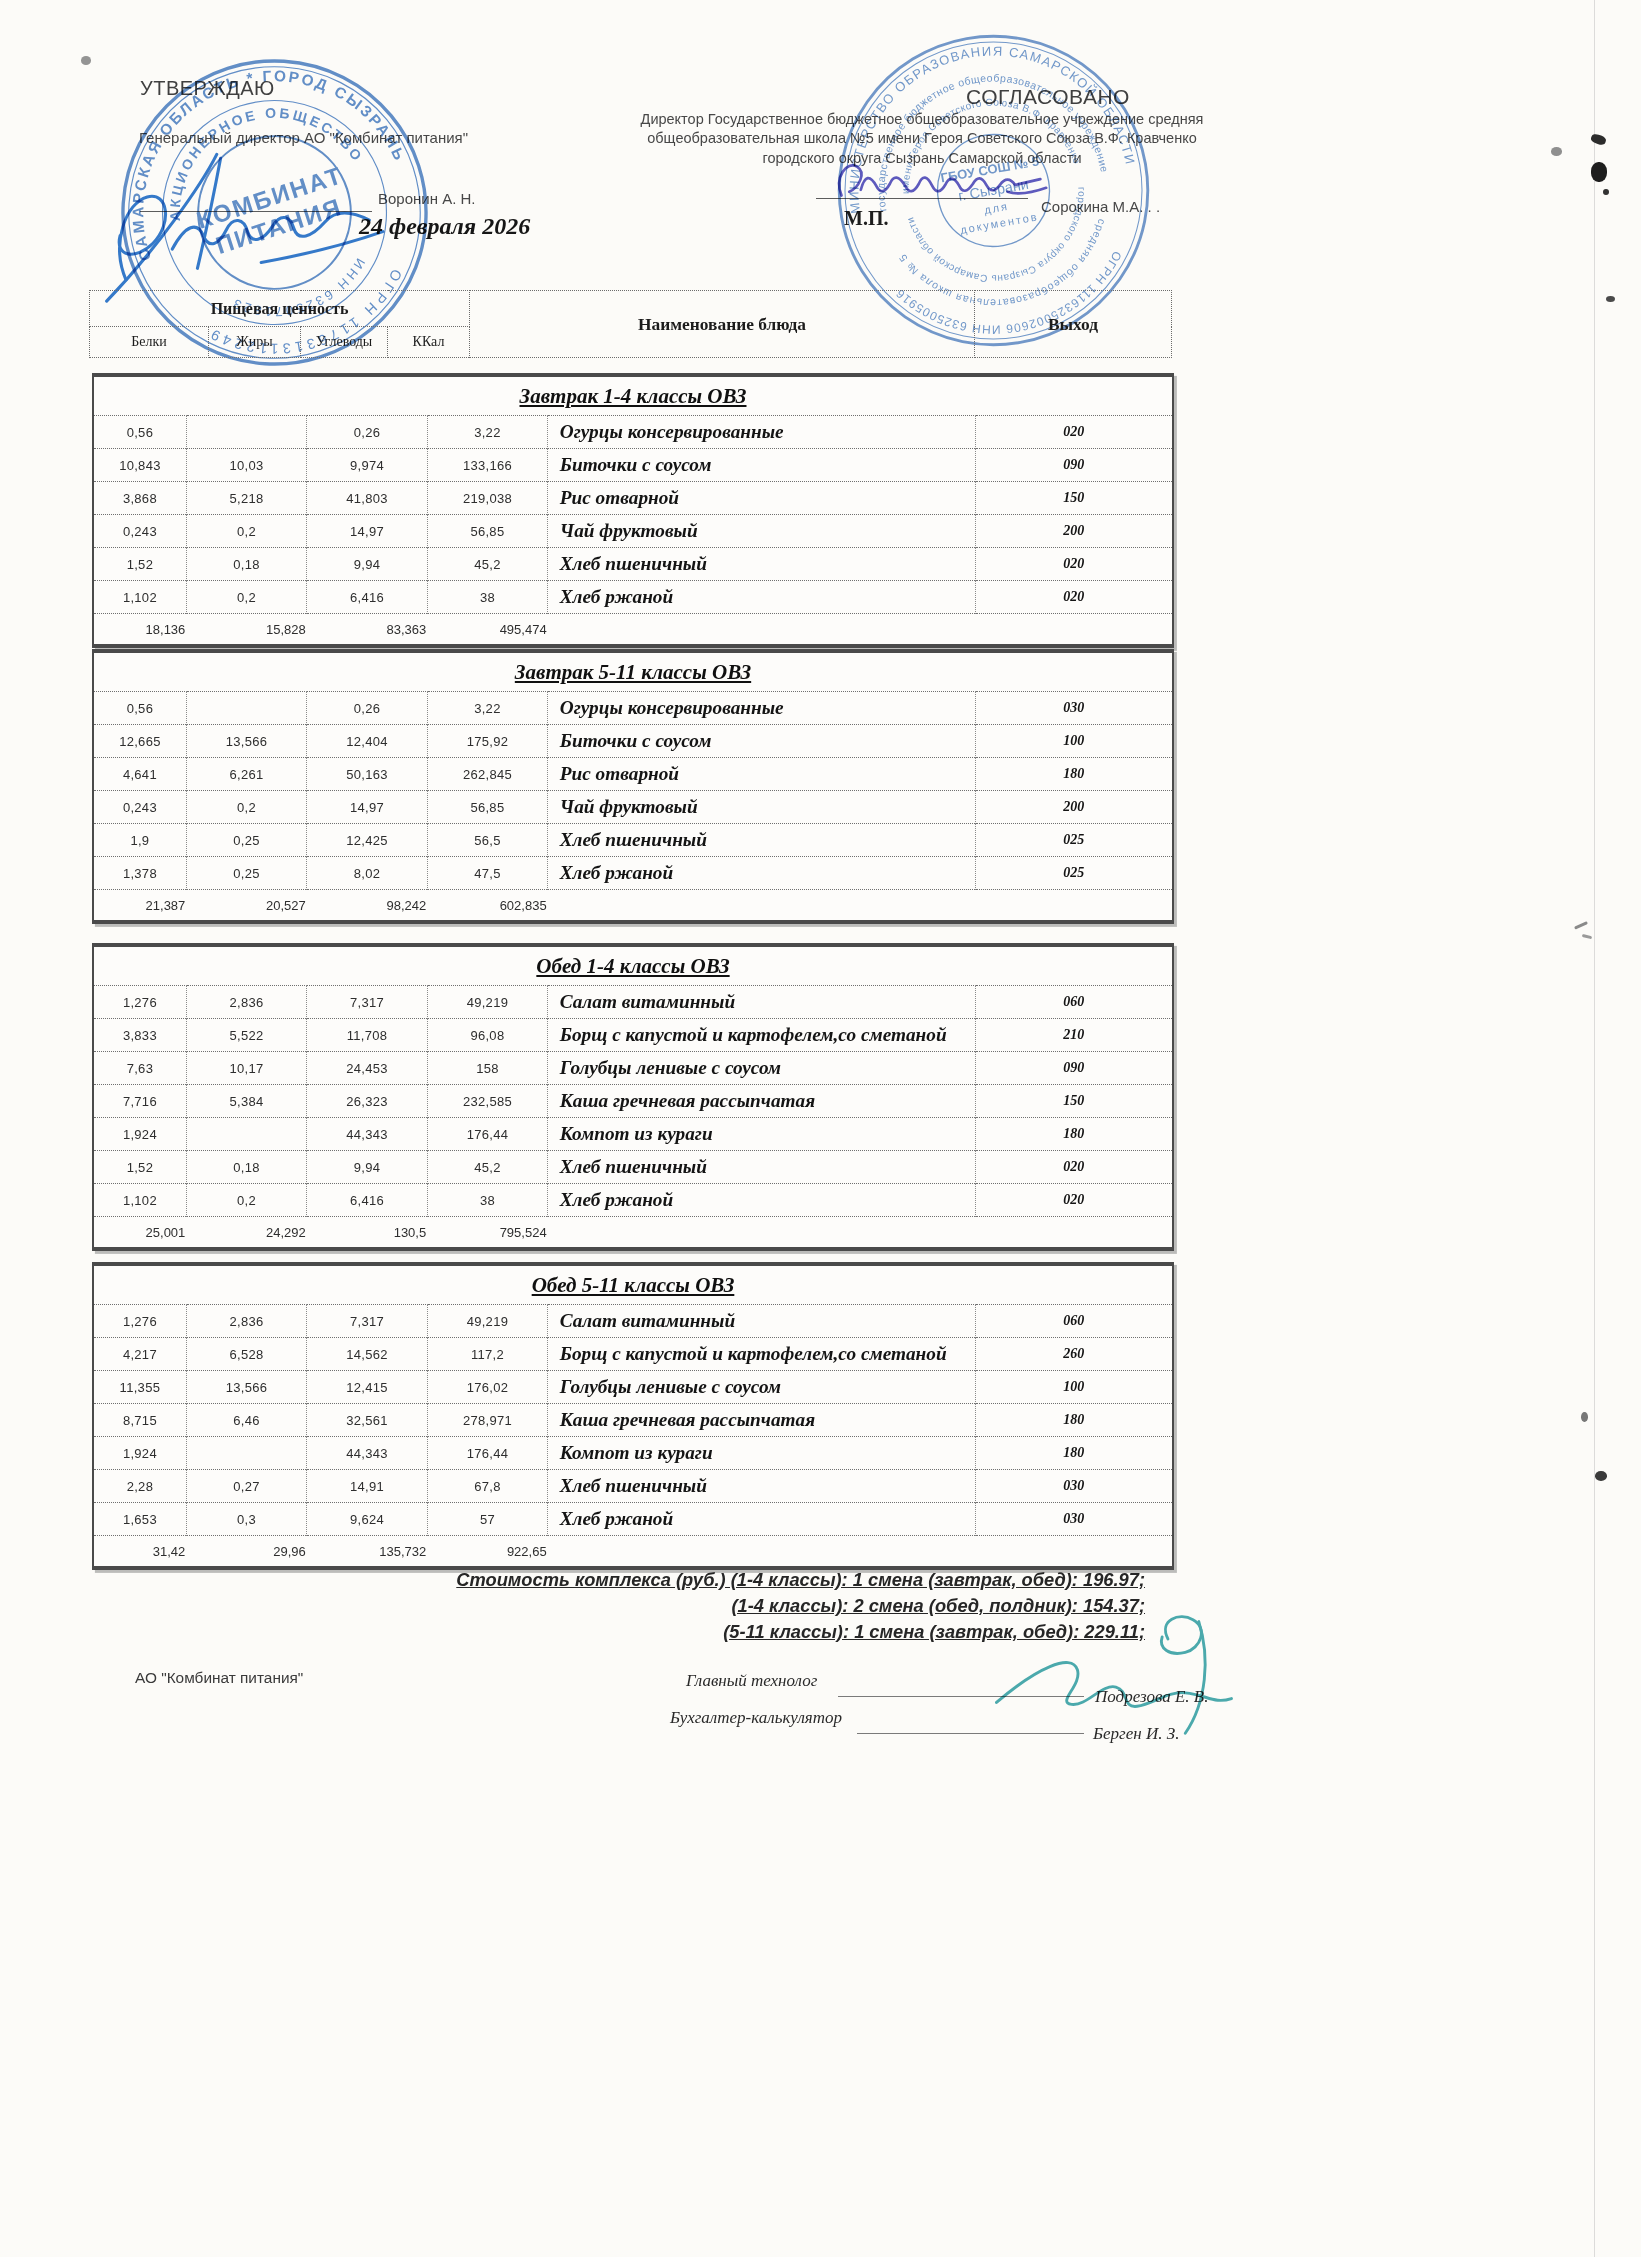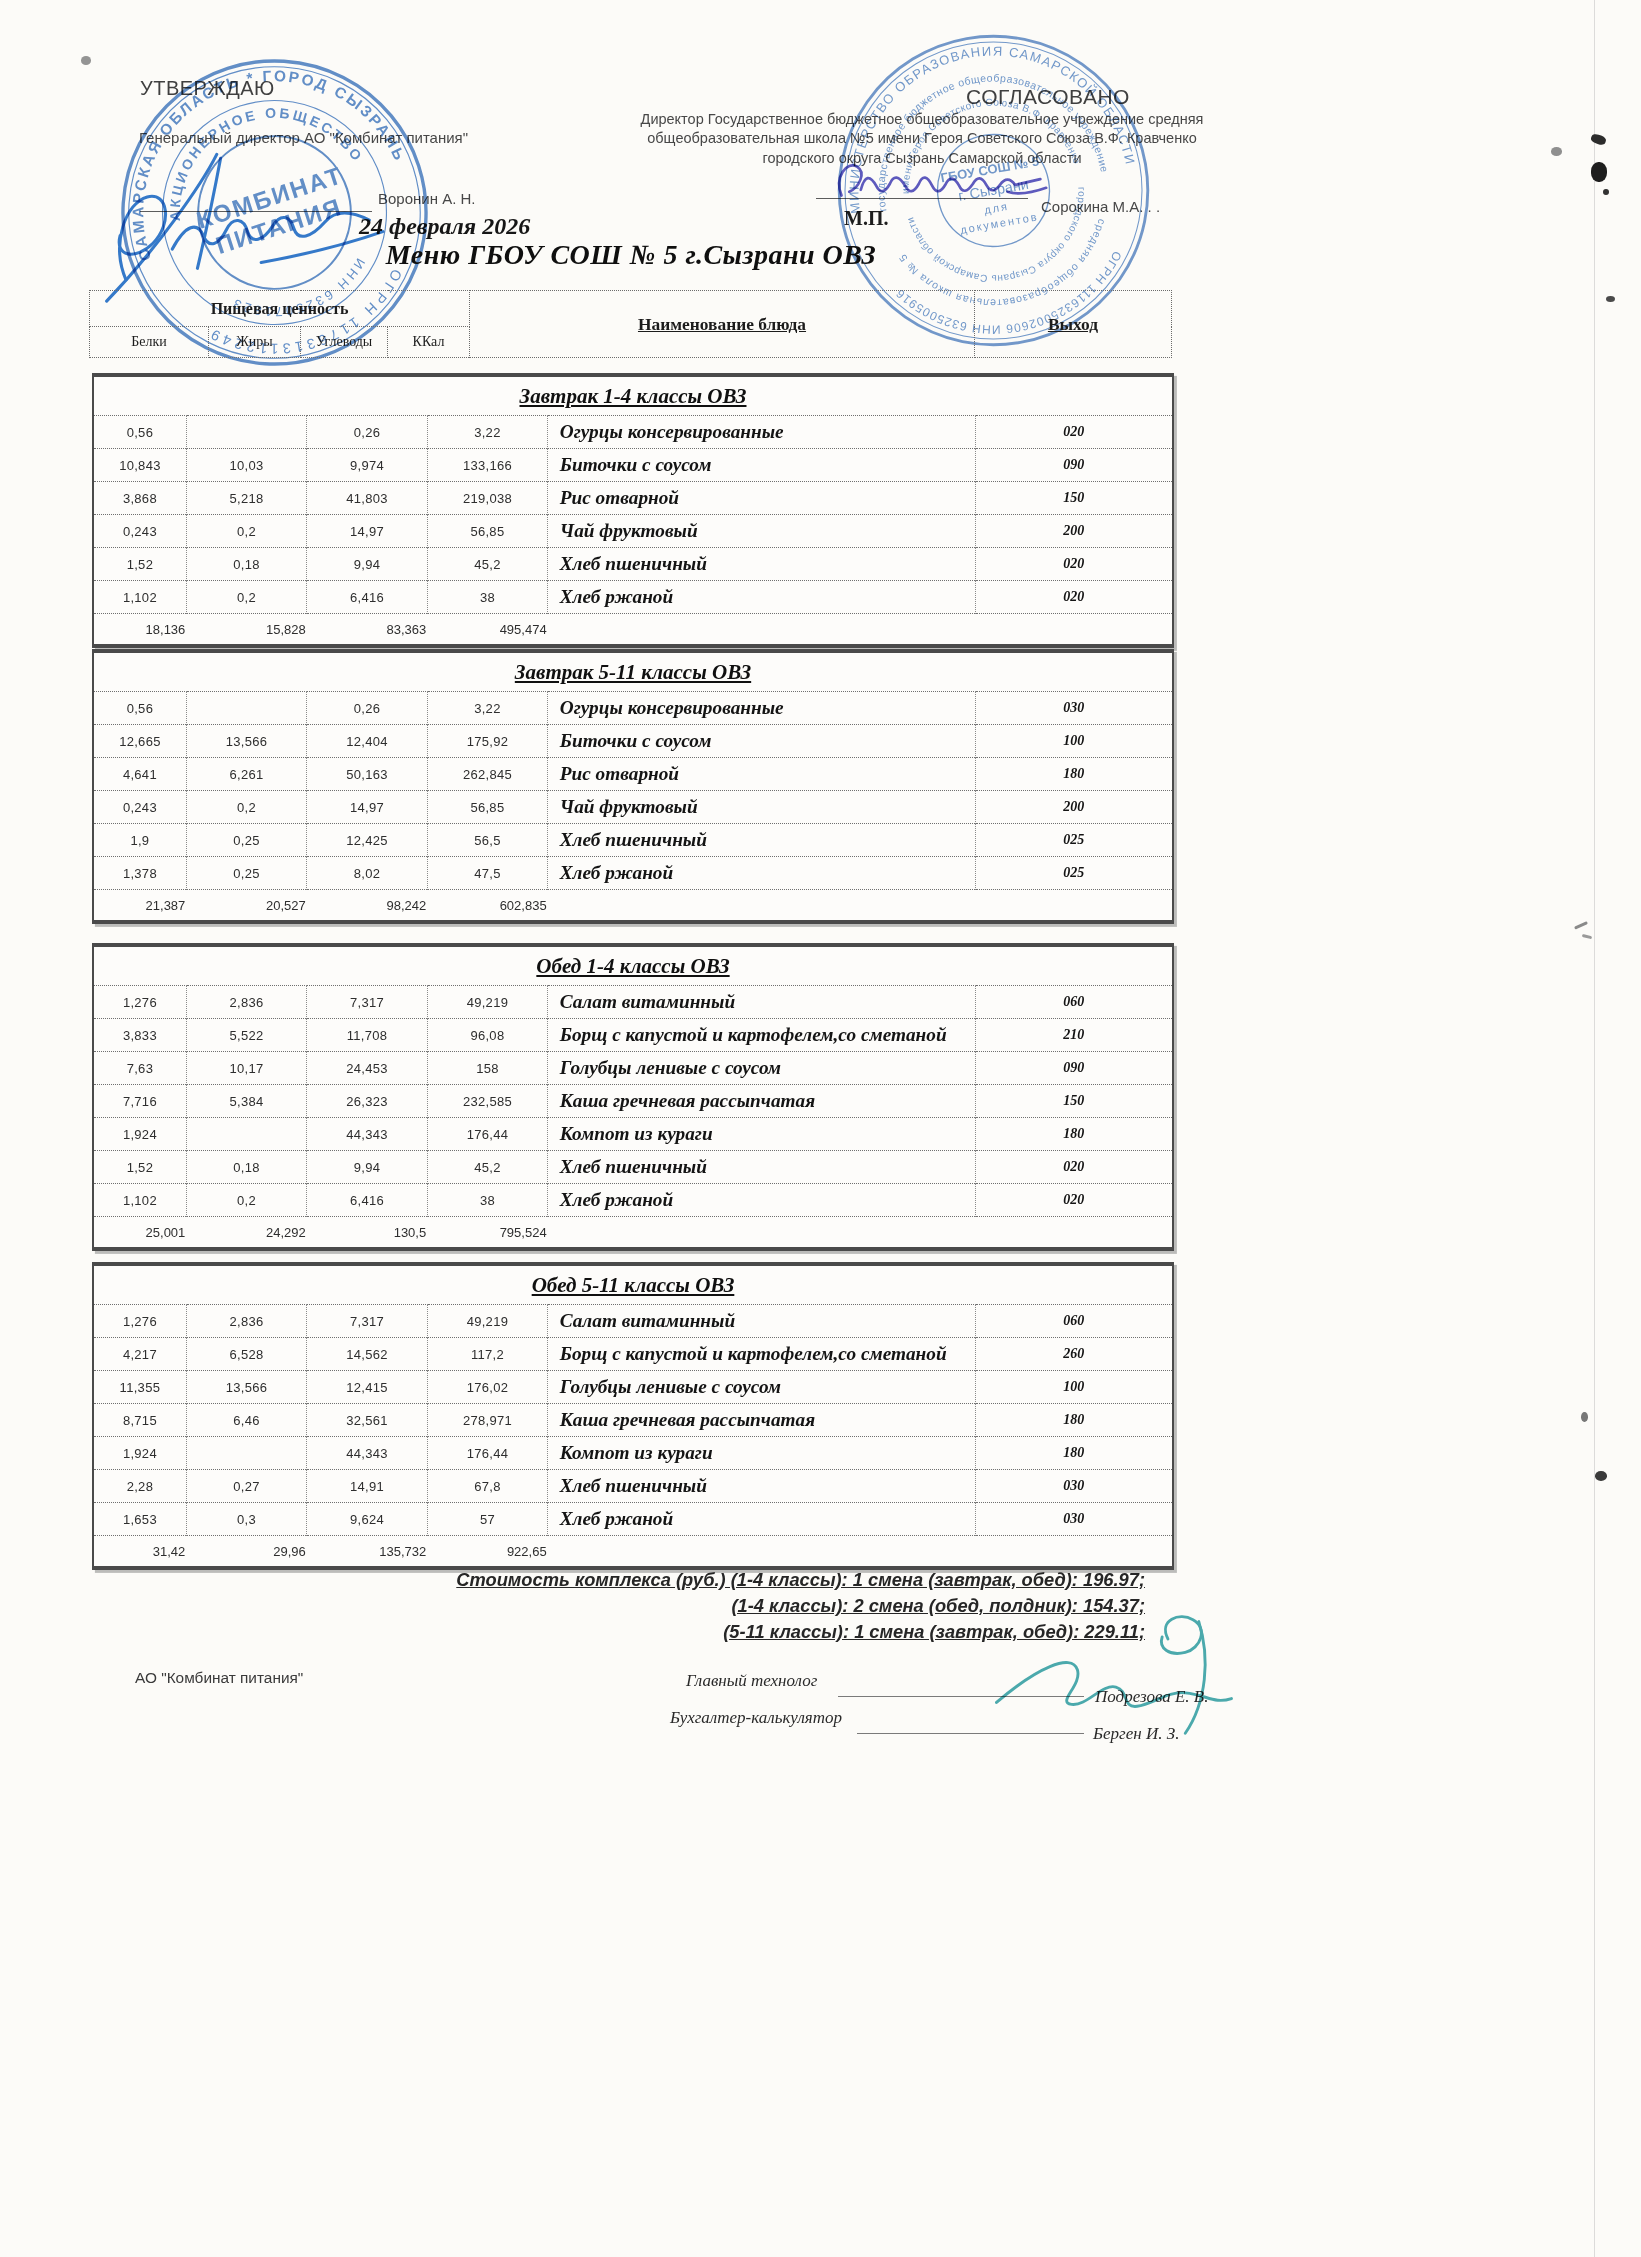--- a/index.html
+++ b/index.html
@@ -19,21 +19,21 @@
   .ink{mix-blend-mode:multiply;pointer-events:none;}
   
   .doc-title{width:1078px;text-align:center;font-family:"Liberation Serif",serif;
              font-weight:bold;font-style:italic;font-size:28px;color:#0f0f0f;letter-spacing:0.5px;}
   
   .hdr-table{border-collapse:collapse;table-layout:fixed;width:1081px;}
   .hdr-table td{border:1.4px dotted #6b6b6b;text-align:center;vertical-align:middle;
                 font-family:"Liberation Serif",serif;color:#1c1c1c;}
   .hdr-group{font-weight:bold;font-size:16px;height:33px;}
   .hdr-sub{font-size:14px;height:28px;}
-  .hdr-big{font-weight:bold;font-size:17.4px;text-decoration:underline;}
+  .hdr-big{font-weight:bold;font-size:17.4px;}
   
   .menu-wrap{left:92px;width:1078px;border:2.9px solid #4a4a4a;border-top-width:4.8px;
              border-bottom-width:4.8px;background:#fdfcfa;
              box-shadow:2.9px 2.9px 0 rgba(110,110,110,.45);}
   .menu-table{border-collapse:collapse;table-layout:fixed;width:100%;}
   .menu-table td{overflow:hidden;white-space:nowrap;}
   .title-row td{height:36px;text-align:center;}
   .sec-title{font-family:"Liberation Serif",serif;font-weight:bold;font-style:italic;
              font-size:21px;color:#101010;text-decoration:underline;}
   .data-row td{height:30px;border-top:1.4px dotted #6f6f6f;}
@@ -153,21 +153,20 @@
   </svg>
 
   <svg class="abs ink" style="left:828px;top:153px;" width="222" height="60" viewBox="0 0 230 62">
     <g fill="none" stroke="#5753c0" stroke-width="2.8" stroke-linecap="round" opacity=".95">
       <path d="M14 44 C6 24 20 8 30 14 C40 20 32 36 22 40"></path>
       <path d="M34 38 Q40 16 50 34 Q56 46 64 32 Q70 18 80 34 Q86 46 94 32 Q100 18 108 34 Q114 46 122 32 Q128 20 136 34 Q141 45 150 32 Q157 20 164 33 Q170 44 178 33 Q186 22 194 33 L220 27"></path>
       <path d="M186 40 C198 44 212 41 226 36"></path>
     </g>
   </svg>
 
-  <div class="abs doc-title" style="left:92px;top:239px;">Меню ГБОУ СОШ № 5 г.Сызрани ОВЗ</div>
 
   <table class="abs hdr-table" style="left:89px;top:290px;">
     <colgroup>
         <col style="width:119px">
         <col style="width:92px">
         <col style="width:87px">
         <col style="width:82px">
         <col style="width:505px">
         <col style="width:197px">
       </colgroup>

